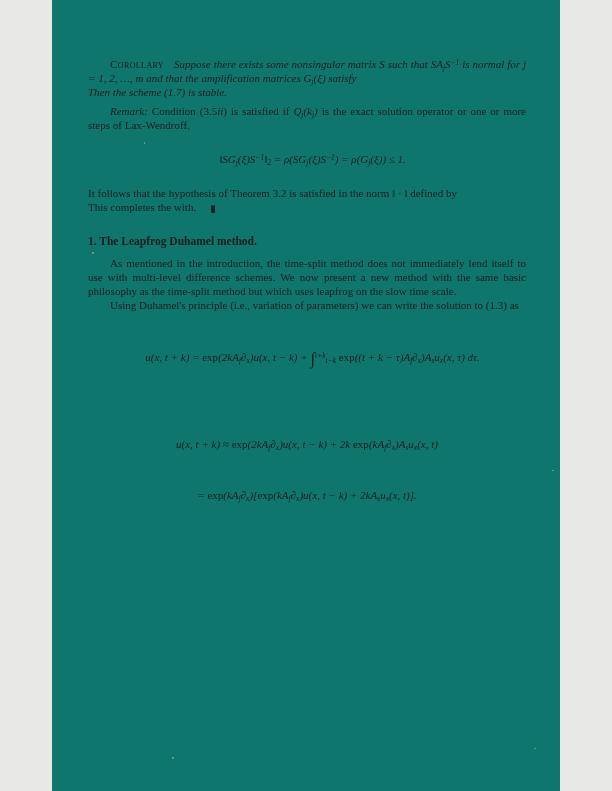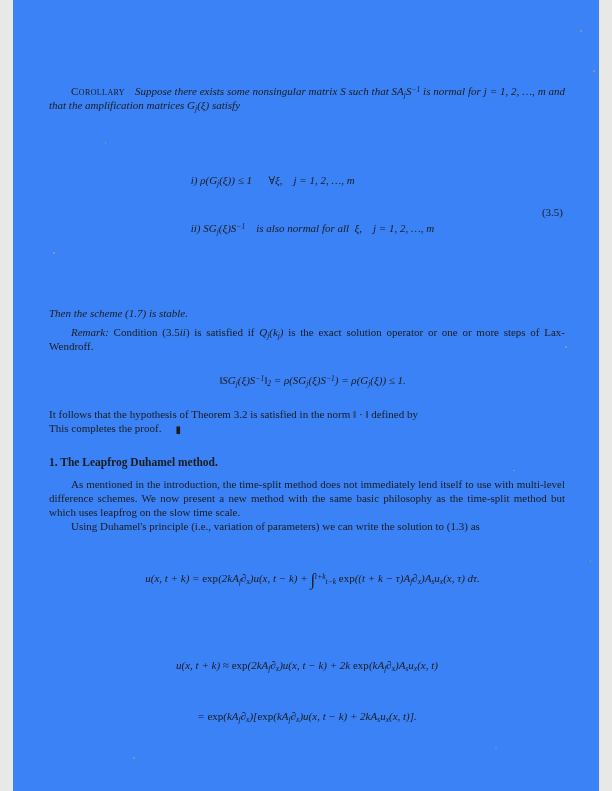--- a/index.html
+++ b/index.html
@@ -1,23 +1,23 @@
 <!DOCTYPE html>
 <html><head>
 <meta charset="utf-8">
 <style>
   html, body { margin: 0; padding: 0; background: #e8e8e6; }
   .page {
     position: relative;
-    width: 586px;
+    width: 508px;
     height: 791px;
     margin: 0 auto;
-    background: #3b82f6;
+    background: #0f766e;
     box-sizing: border-box;
-    padding: 84px 34px 0 36px;
+    padding: 57px 34px 0 36px;
     font-family: "Liberation Serif", "DejaVu Serif", serif;
     font-size: 11px;
     line-height: 14px;
     color: #1c1c1c;
     overflow: hidden;
   }
   p { margin: 5px 0 0 0; text-align: justify; }
   p.first { margin-top: 0; }
   p.nogap { margin-top: 0; }
   p.tight { margin-top: 3px; }
@@ -61,41 +61,34 @@
   .heading { font-weight: bold; font-size: 11.5px; margin: 20px 0 8px 0; text-align: left; }
   .speck { position: absolute; background: #9a9a96; border-radius: 50%; }
 </style>
 </head>
 <body>
 
 <div class="page">
 
   <p class="first indent"><span class="sc">Corollary</span><span class="lbl-gap"></span><span class="it">Suppose there exists some nonsingular matrix S such that SA<sub>j</sub>S<sup>−1</sup> is normal for j = 1, 2, …, m and that the amplification matrices G<sub>j</sub>(ξ) satisfy</span></p>
 
-  <div class="eq eq35">
-    <div class="eqlines">
-      <div>i) ρ(G<sub>j</sub>(ξ)) ≤ 1      ∀ξ,    j = 1, 2, …, m</div>
-      <div>ii) SG<sub>j</sub>(ξ)S<sup>−1</sup>    is also normal for all  ξ,    j = 1, 2, …, m</div>
-    </div>
-    <span class="tag">(3.5)</span>
-  </div>
 
   <p class="nogap it">Then the scheme (1.7) is stable.</p>
 
   <p class="indent"><span class="it">Remark:</span> <span>Condition (3.5<i>ii</i>) is satisfied if <i>Q<sub>j</sub>(k<sub>j</sub>)</i> is the exact solution operator or one or more steps of Lax-Wendroff.</span></p>
 
 
   <div class="eq eq-spectral">
     <span>‖SG<sub>j</sub>(ξ)S<sup>−1</sup>‖<sub>2</sub> = ρ(SG<sub>j</sub>(ξ)S<sup>−1</sup>) = ρ(G<sub>j</sub>(ξ)) ≤ 1.</span>
   </div>
 
   <p class="nogap">It follows that the hypothesis of Theorem 3.2 is satisfied in the norm ‖ · ‖ defined by</p>
 
 
-  <p class="nogap"><span>This completes the proof.</span><span class="qed">▮</span></p>
+  <p class="nogap"><span>This completes the with.</span><span class="qed">▮</span></p>
 
   <p class="heading">1.  The Leapfrog Duhamel method.</p>
 
   <p class="nogap indent">As mentioned in the introduction, the time-split method does not immediately lend itself to use with multi-level difference schemes. We now present a new method with the same basic philosophy as the time-split method but which uses leapfrog on the slow time scale.</p>
 
   <p class="nogap indent">Using Duhamel's principle (i.e., variation of parameters) we can write the solution to (1.3) as</p>
 
   <div class="eq eq-duhamel">
     <span>u(x, t + k) = <span class="rm">exp</span>(2kA<sub>f</sub>∂<sub>x</sub>)u(x, t − k) + <span class="int">∫</span><sup>t+k</sup><sub>t−k</sub> <span class="rm">exp</span>((t + k − τ)A<sub>f</sub>∂<sub>x</sub>)A<sub>s</sub>u<sub>x</sub>(x, τ) dτ.</span>
   </div>

